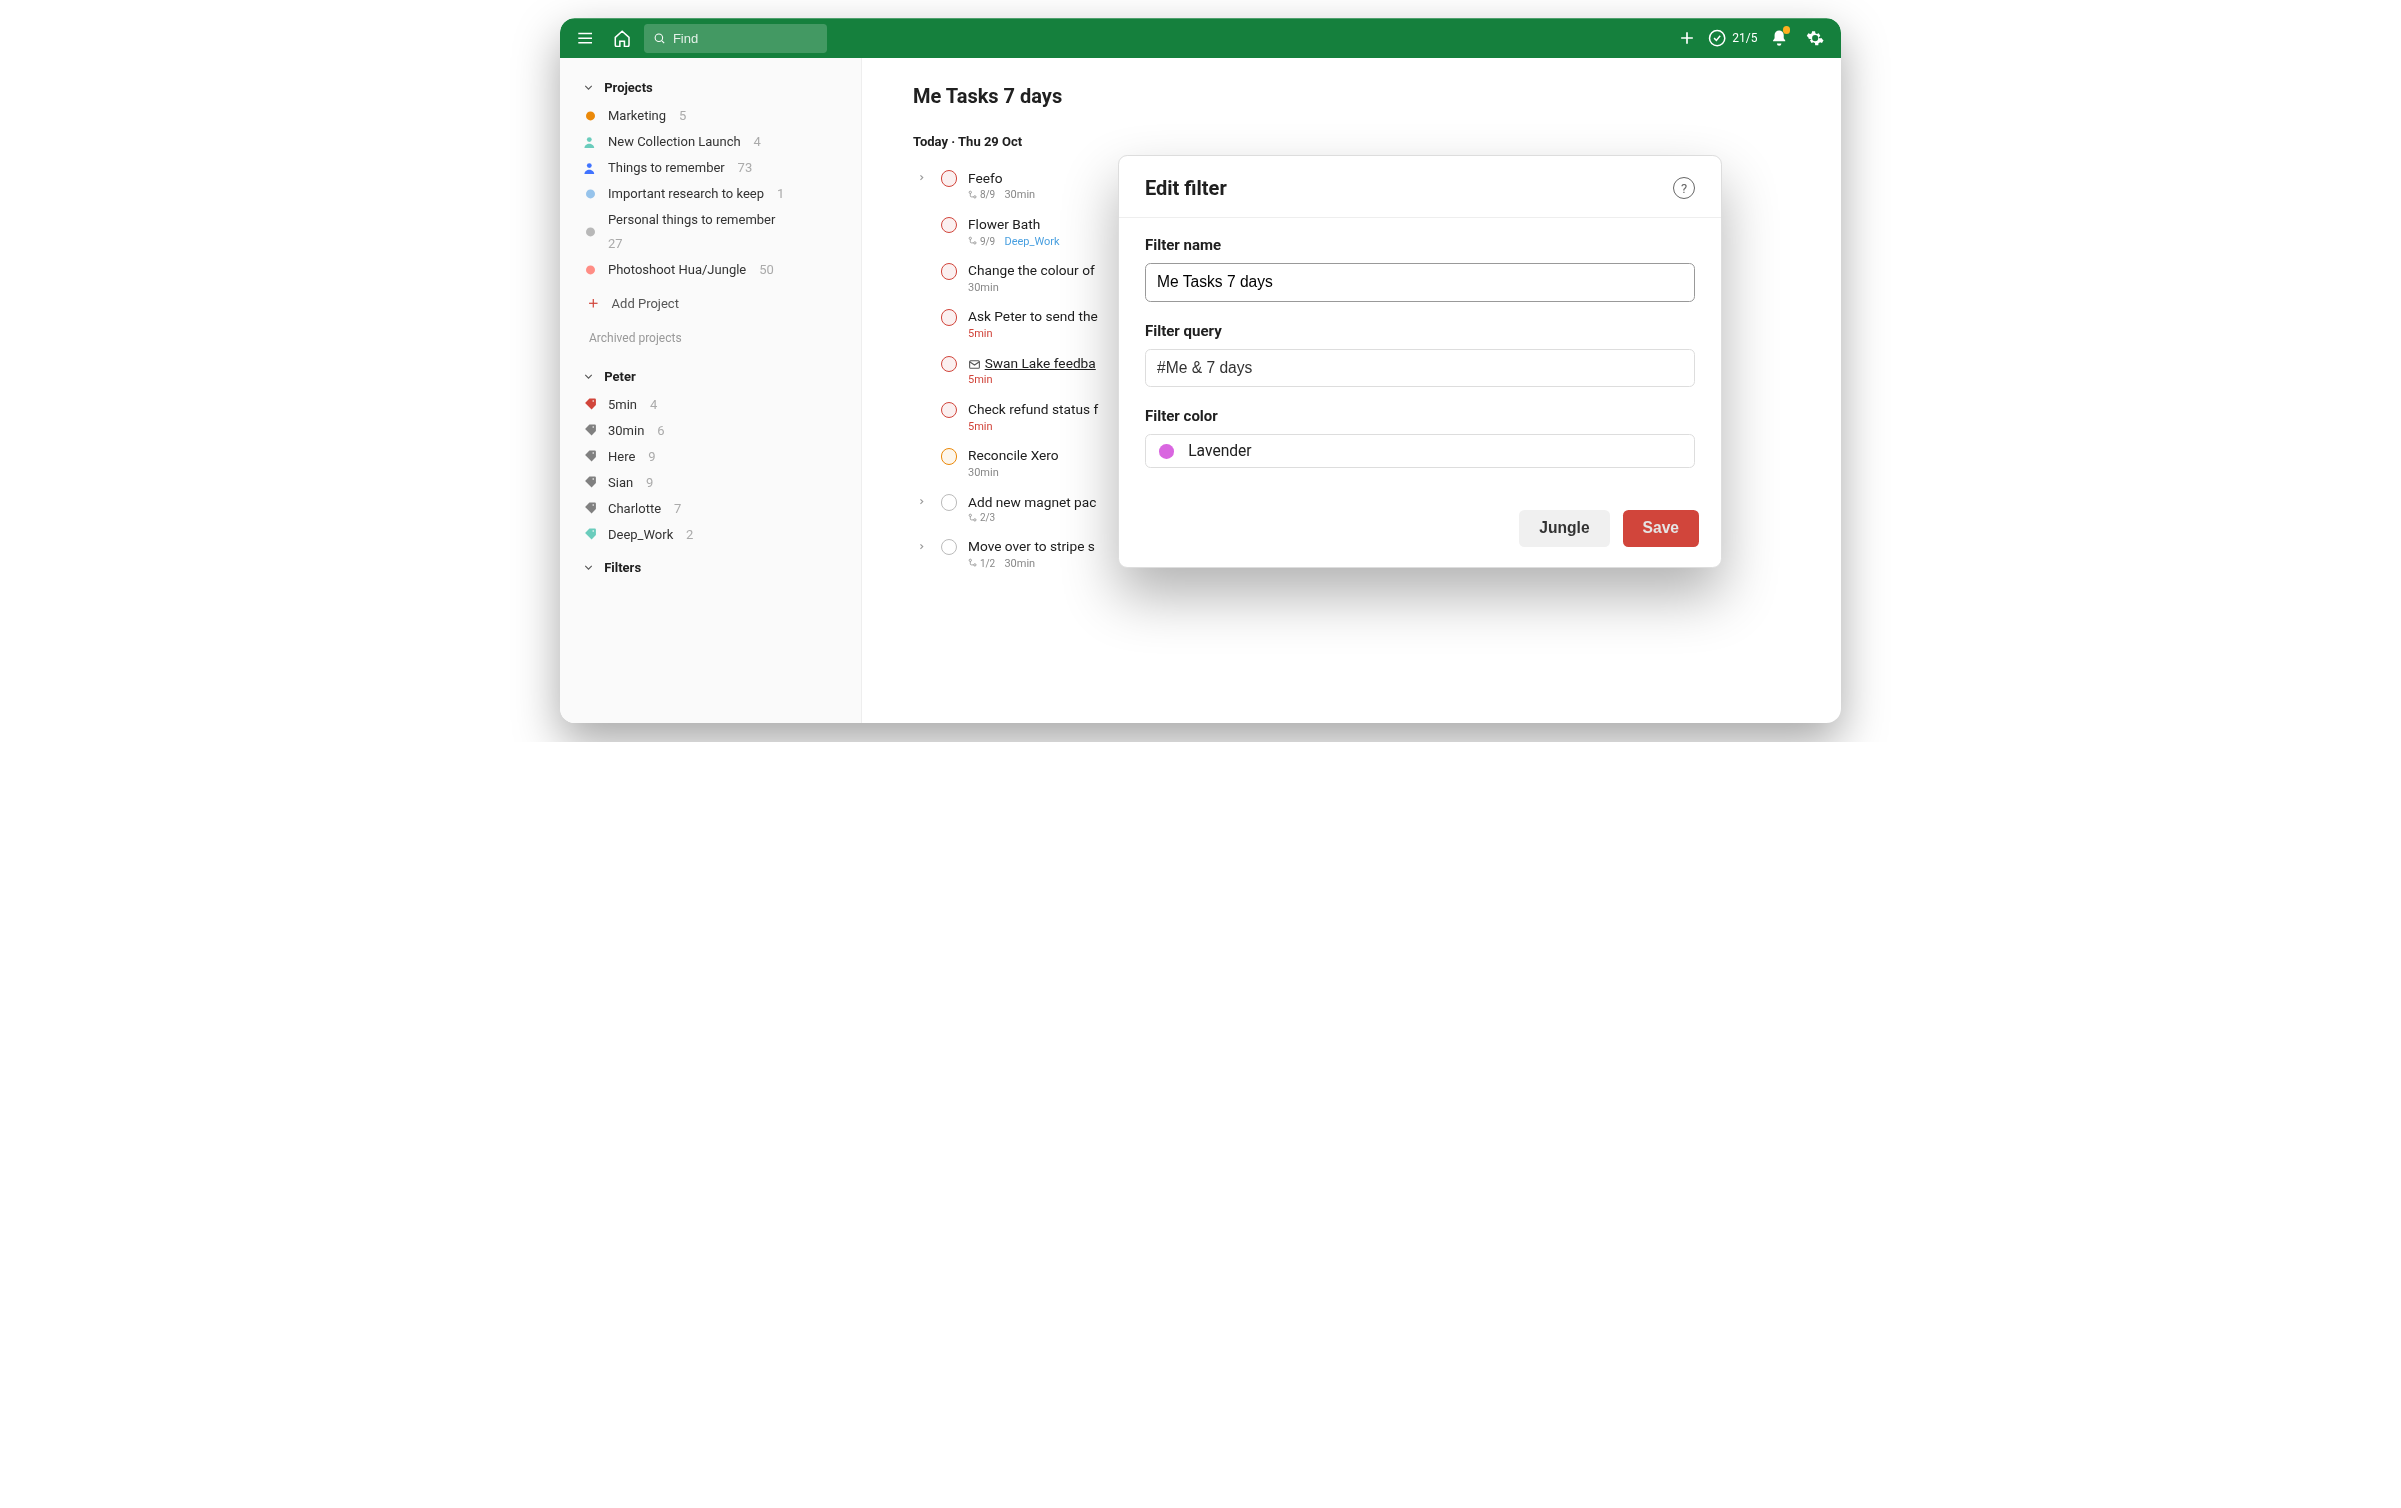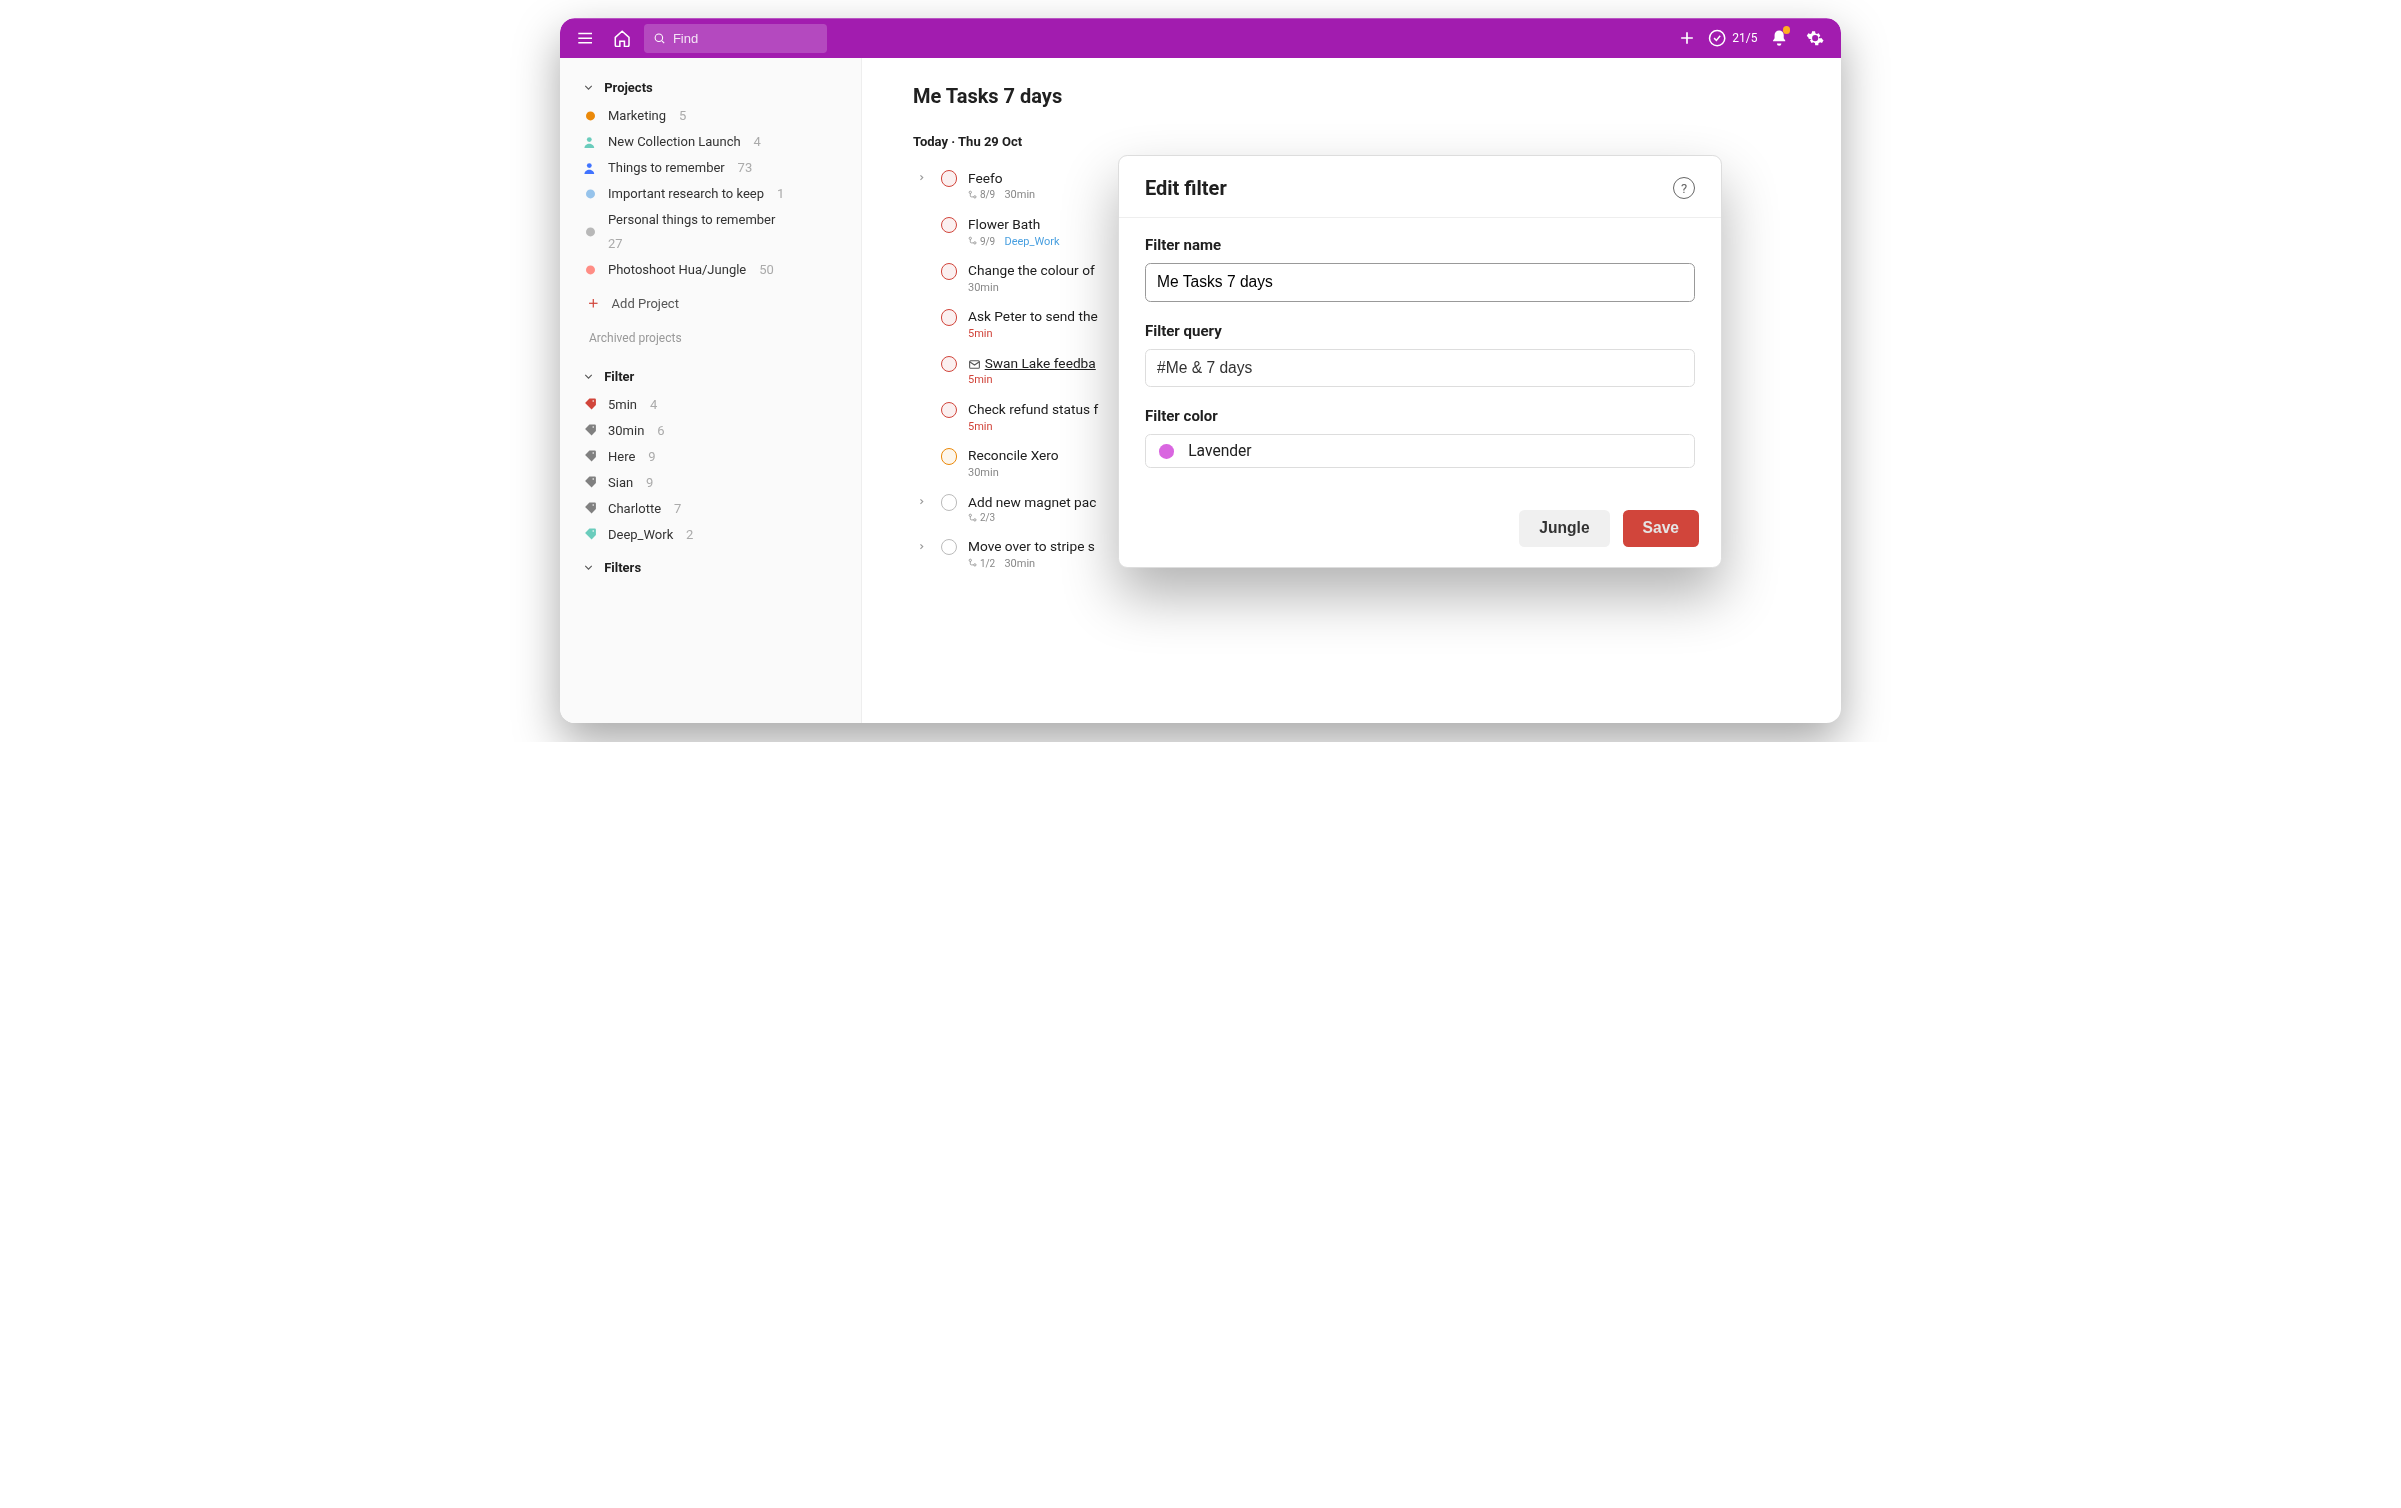--- a/index.html
+++ b/index.html
@@ -22,21 +22,21 @@
 .app-inner {
   width: 100%;
   height: 100%;
   border-radius: 14.6px;
   overflow: hidden;
   position: relative;
   clip-path: inset(0 round 14.6px);
 }
 .topbar {
   height: 40px;
-  background: #a21caf;
+  background: #15803d;
   display: flex;
   align-items: center;
   padding: 0 11px;
   gap: 7.3px;
   color: #fff;
 }
 .topbar .icon-btn {
   width: 29px; height: 29px;
   display:flex; align-items:center; justify-content:center;
   border-radius:3.7px; cursor:pointer;
@@ -309,21 +309,21 @@
               <line x1="5" y1="12" x2="19" y2="12"></line>
             </svg>
         <span>Add Project</span>
       </div>
       <div class="sb-archived">Archived projects</div>
 
       <div class="sb-section-header" style="margin-top:9.2px">
         <svg width="13" height="13" viewBox="0 0 24 24" fill="none" stroke="#555" stroke-width="2">
               <polyline points="6 9 12 15 18 9"></polyline>
             </svg>
-        <span>Filter</span>
+        <span>Peter</span>
       </div>
       <div class="sb-list" id="labels-list">
             <div class="sb-item">
               <span class="tag-icon">
                 <svg width="13" height="13" viewBox="0 0 24 24" fill="#d1453b">
                   <path d="M20 2H10L2 10l12 12 8-8V4a2 2 0 0 0-2-2zm-3 6a1.5 1.5 0 1 1 0-3 1.5 1.5 0 0 1 0 3z"></path>
                 </svg>
               </span>
               <span>5min</span>
               <span class="count">4</span>

